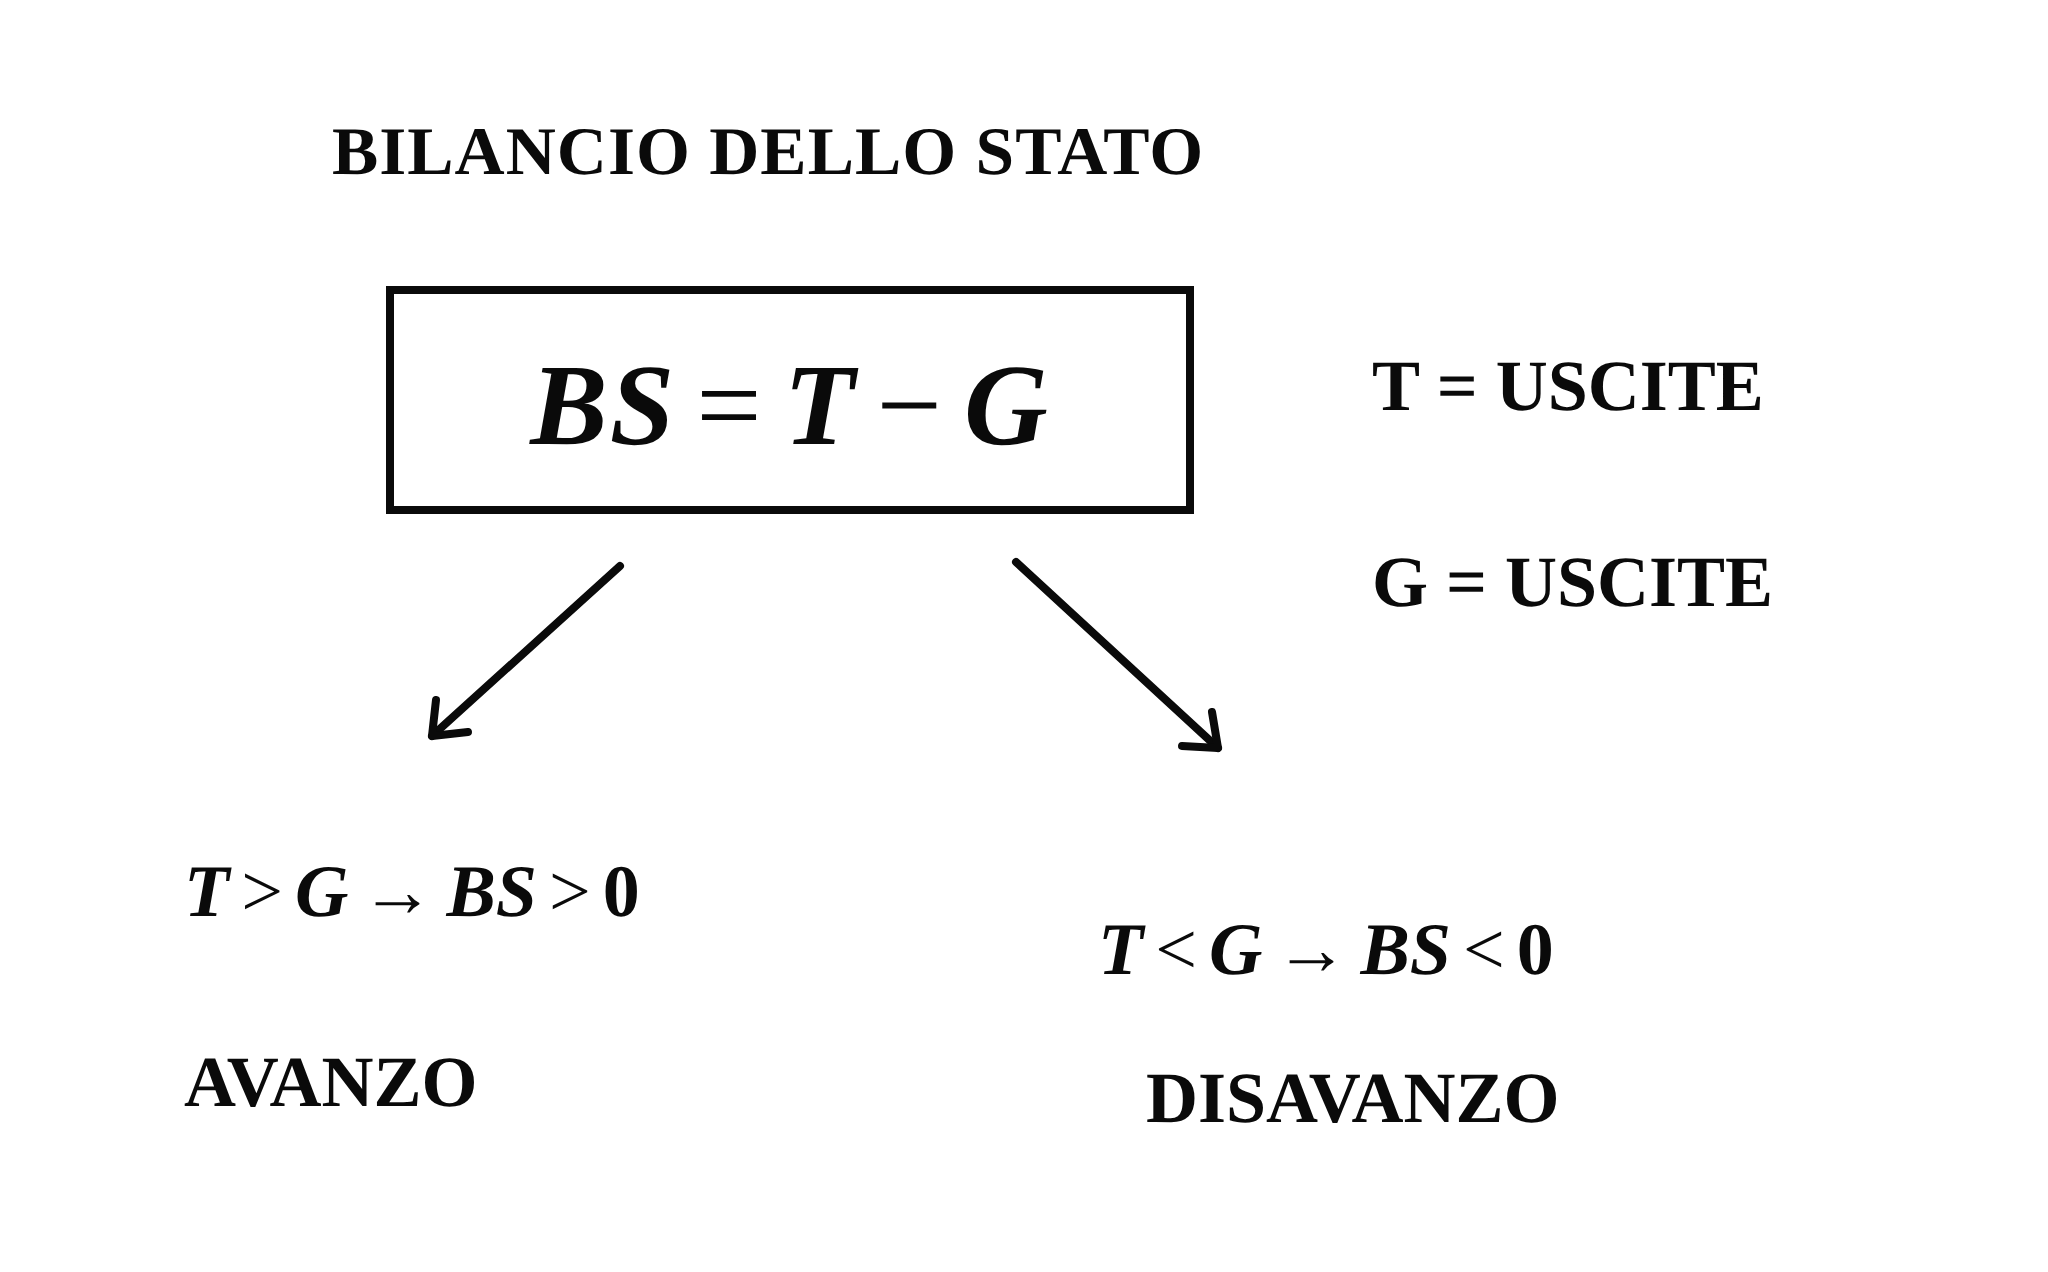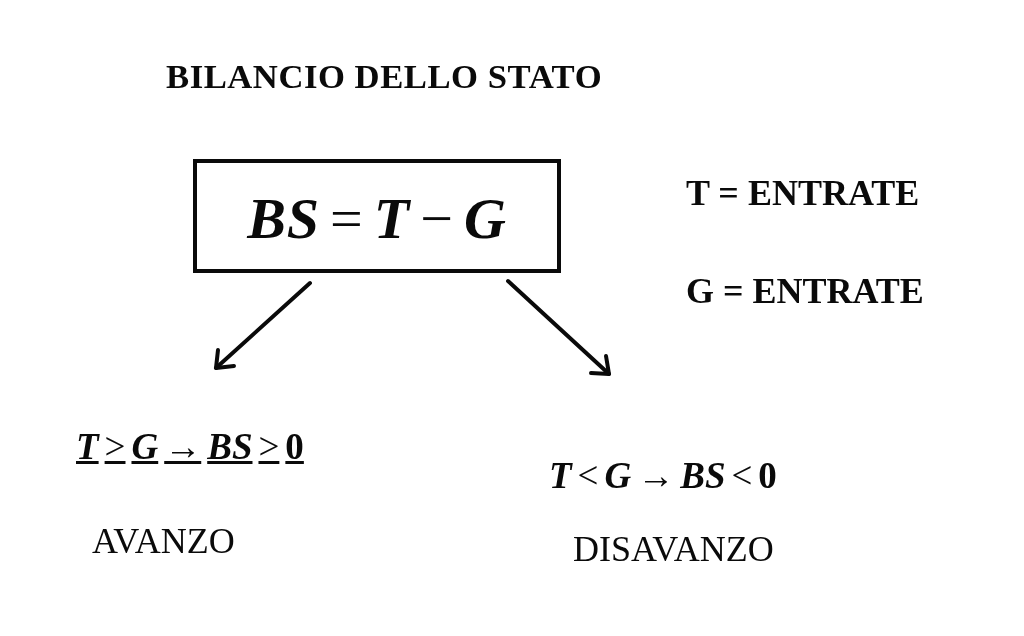--- a/index.html
+++ b/index.html
@@ -1,47 +1,47 @@
 <!DOCTYPE html>
 <html><head>
 <meta charset="utf-8">
 <style>
   html, body { margin: 0; padding: 0; background: #ffffff; }
   body { width: 1024px; height: 636px; position: relative; overflow: hidden; color: #0a0a0a; }
   .abs { position: absolute; white-space: nowrap; }
   #title { left: 166px; top: 58px; font-size: 34px; letter-spacing: 0.5px; font-family: "Liberation Serif", serif; font-weight: bold; transform: scaleX(1.02); transform-origin: left; }
-  #formula-box { position: absolute; left: 193px; top: 159px; width: 368px; height: 114px; border: 4px solid #0a0a0a; box-sizing: border-box; background: #fff; }
+  #formula-box { position: absolute; left: 193px; top: 143px; width: 404px; height: 114px; border: 4px solid #0a0a0a; box-sizing: border-box; background: #fff; }
   #formula { position: absolute; left: 0; right: 0; top: 22px; text-align: center; font-size: 58px; font-family: "Liberation Serif", serif; font-weight: bold; font-style: italic; letter-spacing: 1px; }
   #formula .op { font-style: normal; font-weight: normal; padding: 0 10px; }
   .legend { font-family: "Liberation Serif", serif; font-weight: bold; font-size: 36px; }
   #legend-t { left: 686px; top: 172px; }
   #legend-g { left: 686px; top: 270px; }
   .cond { font-family: "Liberation Serif", serif; font-weight: bold; font-size: 37px; }
   .cond .var { font-style: italic; }
   .cond .op { font-weight: normal; padding: 0 6px; }
-  #cond-left { left: 76px; top: 425px; text-decoration: underline; }
+  #cond-left { left: 92px; top: 425px; }
   #cond-right { left: 549px; top: 454px; }
-  .result { font-family: "Liberation Serif", serif; font-weight: normal; font-size: 36px; }
+  .result { font-family: "Liberation Serif", serif; font-weight: bold; font-size: 36px; }
   #result-left { left: 92px; top: 520px; }
   #result-right { left: 573px; top: 528px; }
   svg#arrows { position: absolute; left: 0; top: 0; }
 </style>
 </head>
 <body>
 
 <div class="abs" id="title">BILANCIO DELLO STATO</div>
 
 <div id="formula-box">
   <div id="formula">
     <span>BS</span><span class="op">=</span><span>T</span><span class="op">−</span><span>G</span>
   </div>
 </div>
 
-<div class="abs legend" id="legend-t">T = ENTRATE</div>
-<div class="abs legend" id="legend-g">G = ENTRATE</div>
+<div class="abs legend" id="legend-t">T = USCITE</div>
+<div class="abs legend" id="legend-g">G = USCITE</div>
 
 <svg id="arrows" width="1024" height="636">
   <g stroke="#0a0a0a" stroke-width="4" stroke-linecap="round" stroke-linejoin="round" fill="none">
     <g>
       <line x1="310" y1="283" x2="216" y2="368"></line>
       <polyline points="218,350 216,368 234,366"></polyline>
     </g>
     <g>
       <line x1="508" y1="281" x2="609" y2="374"></line>
       <polyline points="606,356 609,374 591,373"></polyline>

